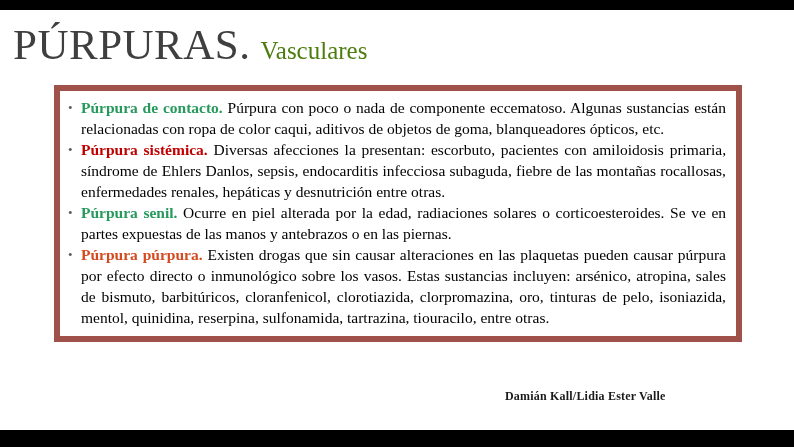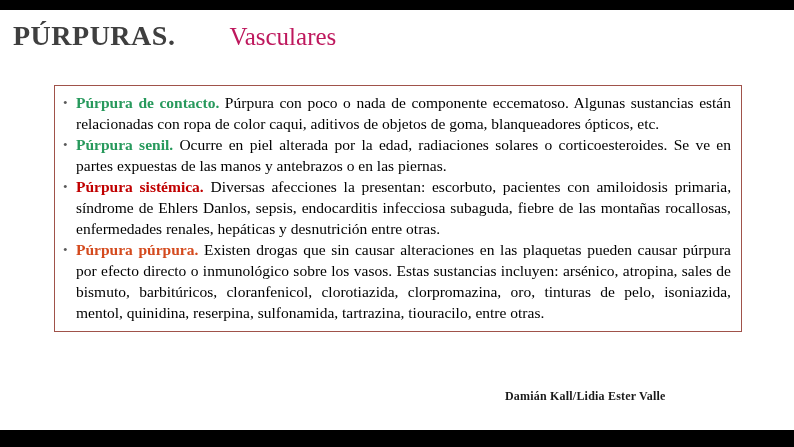--- a/index.html
+++ b/index.html
@@ -26,36 +26,36 @@
   .title-row {
     position: absolute;
     left: 13px;
     top: 20px;
     display: flex;
     align-items: baseline;
     gap: 10px;
     white-space: nowrap;
   }
   .slide-title {
-    font-size: 28px;
-    font-weight: 700;
+    font-size: 43px;
+    font-weight: 400;
     letter-spacing: 0.5px;
   }
   .slide-subtitle {
     font-size: 25px;
     font-weight: 400;
   }
 
   .content-box {
     position: absolute;
     left: 54px;
     top: 85px;
     width: 688px;
     box-sizing: border-box;
-    border: 1px solid #fca5a5;
+    border: 6px solid #fca5a5;
     padding: 6px 10px 8px 6px;
     background: #ffffff;
   }
   ul.bullet-list {
     margin: 0;
     padding: 0;
     list-style: none;
   }
   ul.bullet-list li {
     position: relative;
@@ -88,36 +88,36 @@
     letter-spacing: 0.2px;
   }
 </style>
 </head>
 <body>
 
 <div class="bar bar-top"></div>
 
 <div class="title-row">
   <span class="slide-title" style="color: rgb(63, 63, 63);">PÚRPURAS.</span>
-  <span class="slide-subtitle" style="color: #be185d; margin-left: 44px;">Vasculares</span>
+  <span class="slide-subtitle" style="color: #4d7c0f;">Vasculares</span>
 </div>
 
 <div class="content-box" style="border-color: rgb(160, 82, 74);">
   <ul class="bullet-list">
     <li>
       <span class="bullet-term" style="color: rgb(39, 153, 92);">Púrpura de contacto.</span>
       <span class="bullet-text">Púrpura con poco o nada de componente eccematoso. Algunas sustancias están relacionadas con ropa de color caqui, aditivos de objetos de goma, blanqueadores ópticos, etc.</span>
     </li>
     <li>
+      <span class="bullet-term" style="color: rgb(192, 0, 0);">Púrpura sistémica.</span>
+      <span class="bullet-text">Diversas afecciones la presentan: escorbuto, pacientes con amiloidosis primaria, síndrome de Ehlers Danlos, sepsis, endocarditis infecciosa subaguda, fiebre de las montañas rocallosas, enfermedades renales, hepáticas y desnutrición entre otras.</span>
+    </li>
+    <li>
       <span class="bullet-term" style="color: rgb(39, 153, 92);">Púrpura senil.</span>
       <span class="bullet-text">Ocurre en piel alterada por la edad, radiaciones solares o corticoesteroides. Se ve en partes expuestas de las manos y antebrazos o en las piernas.</span>
-    </li>
-    <li>
-      <span class="bullet-term" style="color: rgb(192, 0, 0);">Púrpura sistémica.</span>
-      <span class="bullet-text">Diversas afecciones la presentan: escorbuto, pacientes con amiloidosis primaria, síndrome de Ehlers Danlos, sepsis, endocarditis infecciosa subaguda, fiebre de las montañas rocallosas, enfermedades renales, hepáticas y desnutrición entre otras.</span>
     </li>
     <li>
       <span class="bullet-term" style="color: rgb(212, 74, 30);">Púrpura púrpura.</span>
       <span class="bullet-text">Existen drogas que sin causar alteraciones en las plaquetas pueden causar púrpura por efecto directo o inmunológico sobre los vasos. Estas sustancias incluyen: arsénico, atropina, sales de bismuto, barbitúricos, cloranfenicol, clorotiazida, clorpromazina, oro, tinturas de pelo, isoniazida, mentol, quinidina, reserpina, sulfonamida, tartrazina, tiouracilo, entre otras.</span>
     </li>
   </ul>
 </div>
 
 <div class="footer-credit">Damián Kall/Lidia Ester Valle</div>
 

